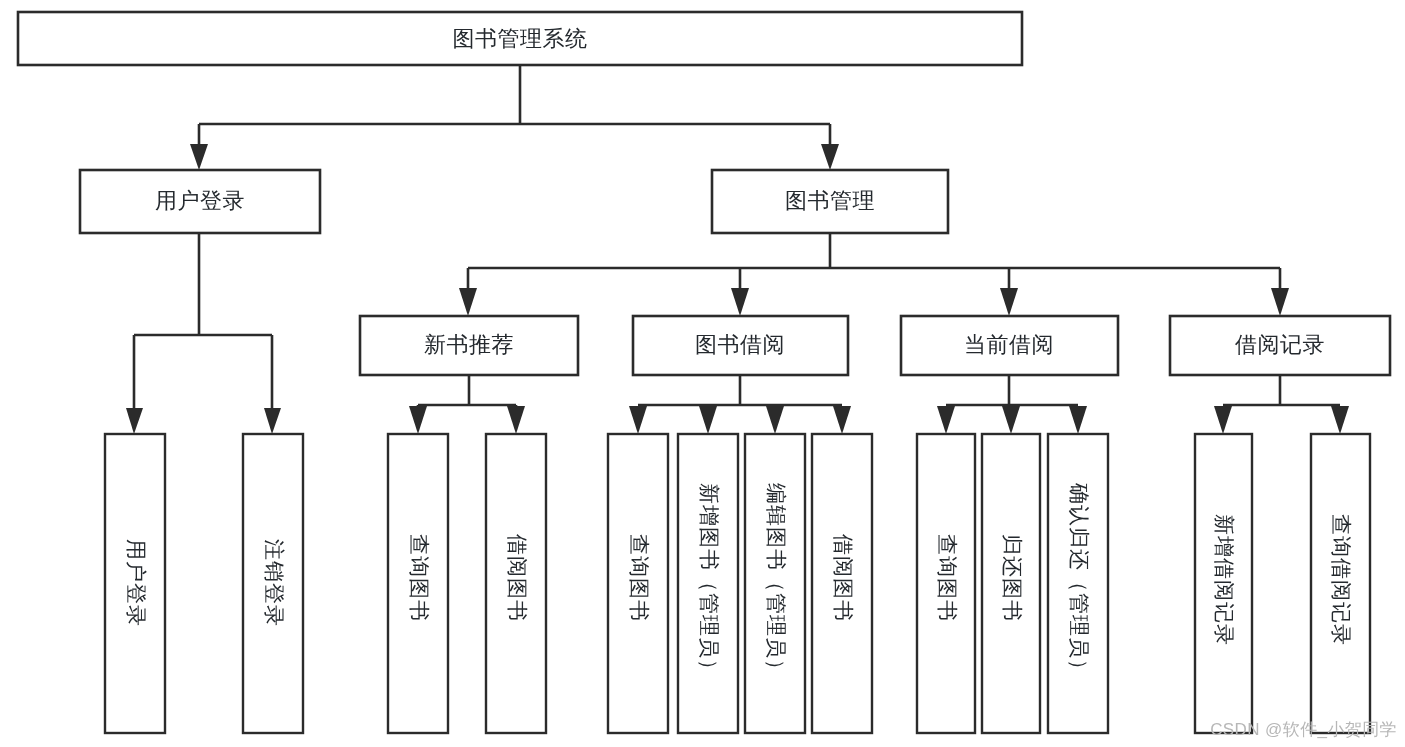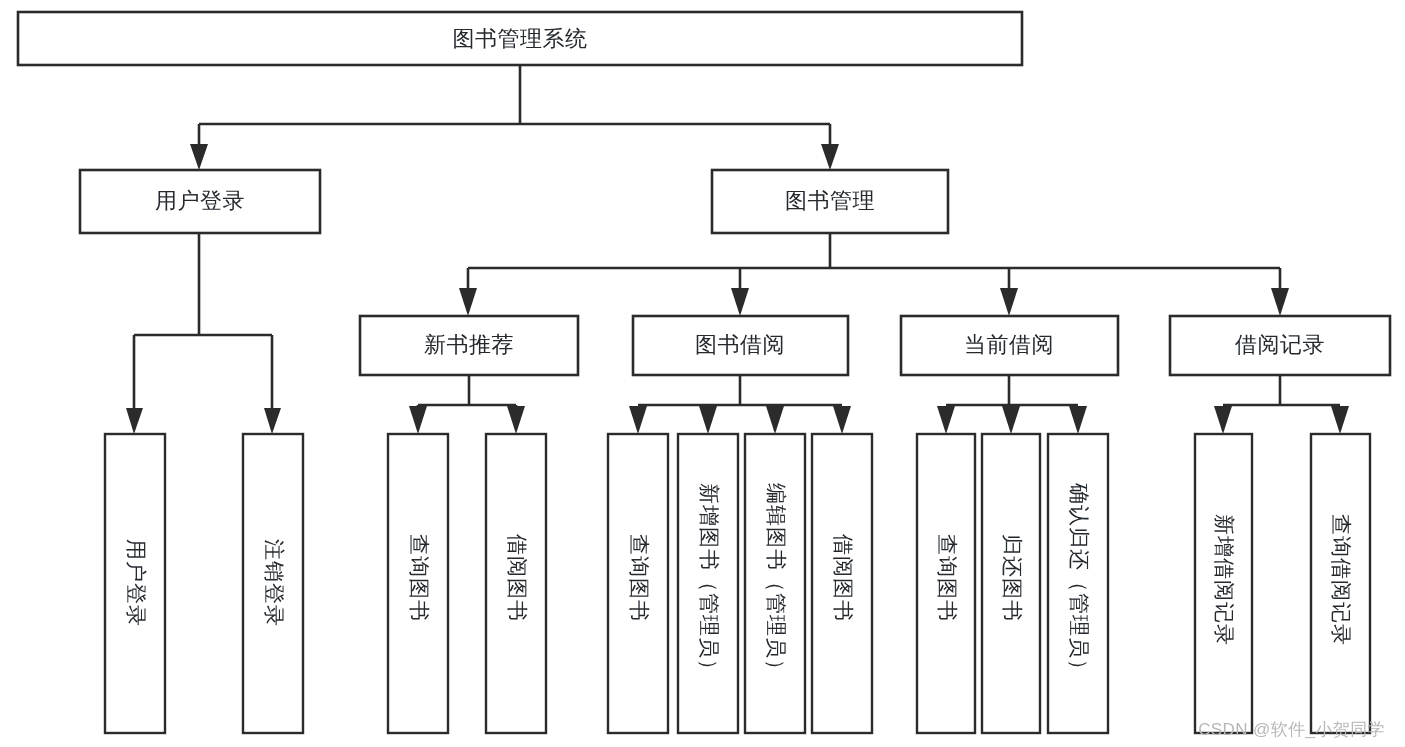--- a/index.html
+++ b/index.html
@@ -50,21 +50,21 @@
     text-anchor: middle;
     dominant-baseline: middle;
     letter-spacing: 0.5px;
   }
   .node-label.vertical {
     font-size: 21px;
     letter-spacing: 1px;
   }
   .watermark {
     position: absolute;
-    right: 20px;
+    right: 8px;
     bottom: 6px;
     font-family: "Liberation Sans", "DejaVu Sans", sans-serif;
     font-size: 17px;
     color: #b7b7b7;
     white-space: nowrap;
     pointer-events: none;
     letter-spacing: 0.4px;
     margin-left: 28px;
   }
 </style>

